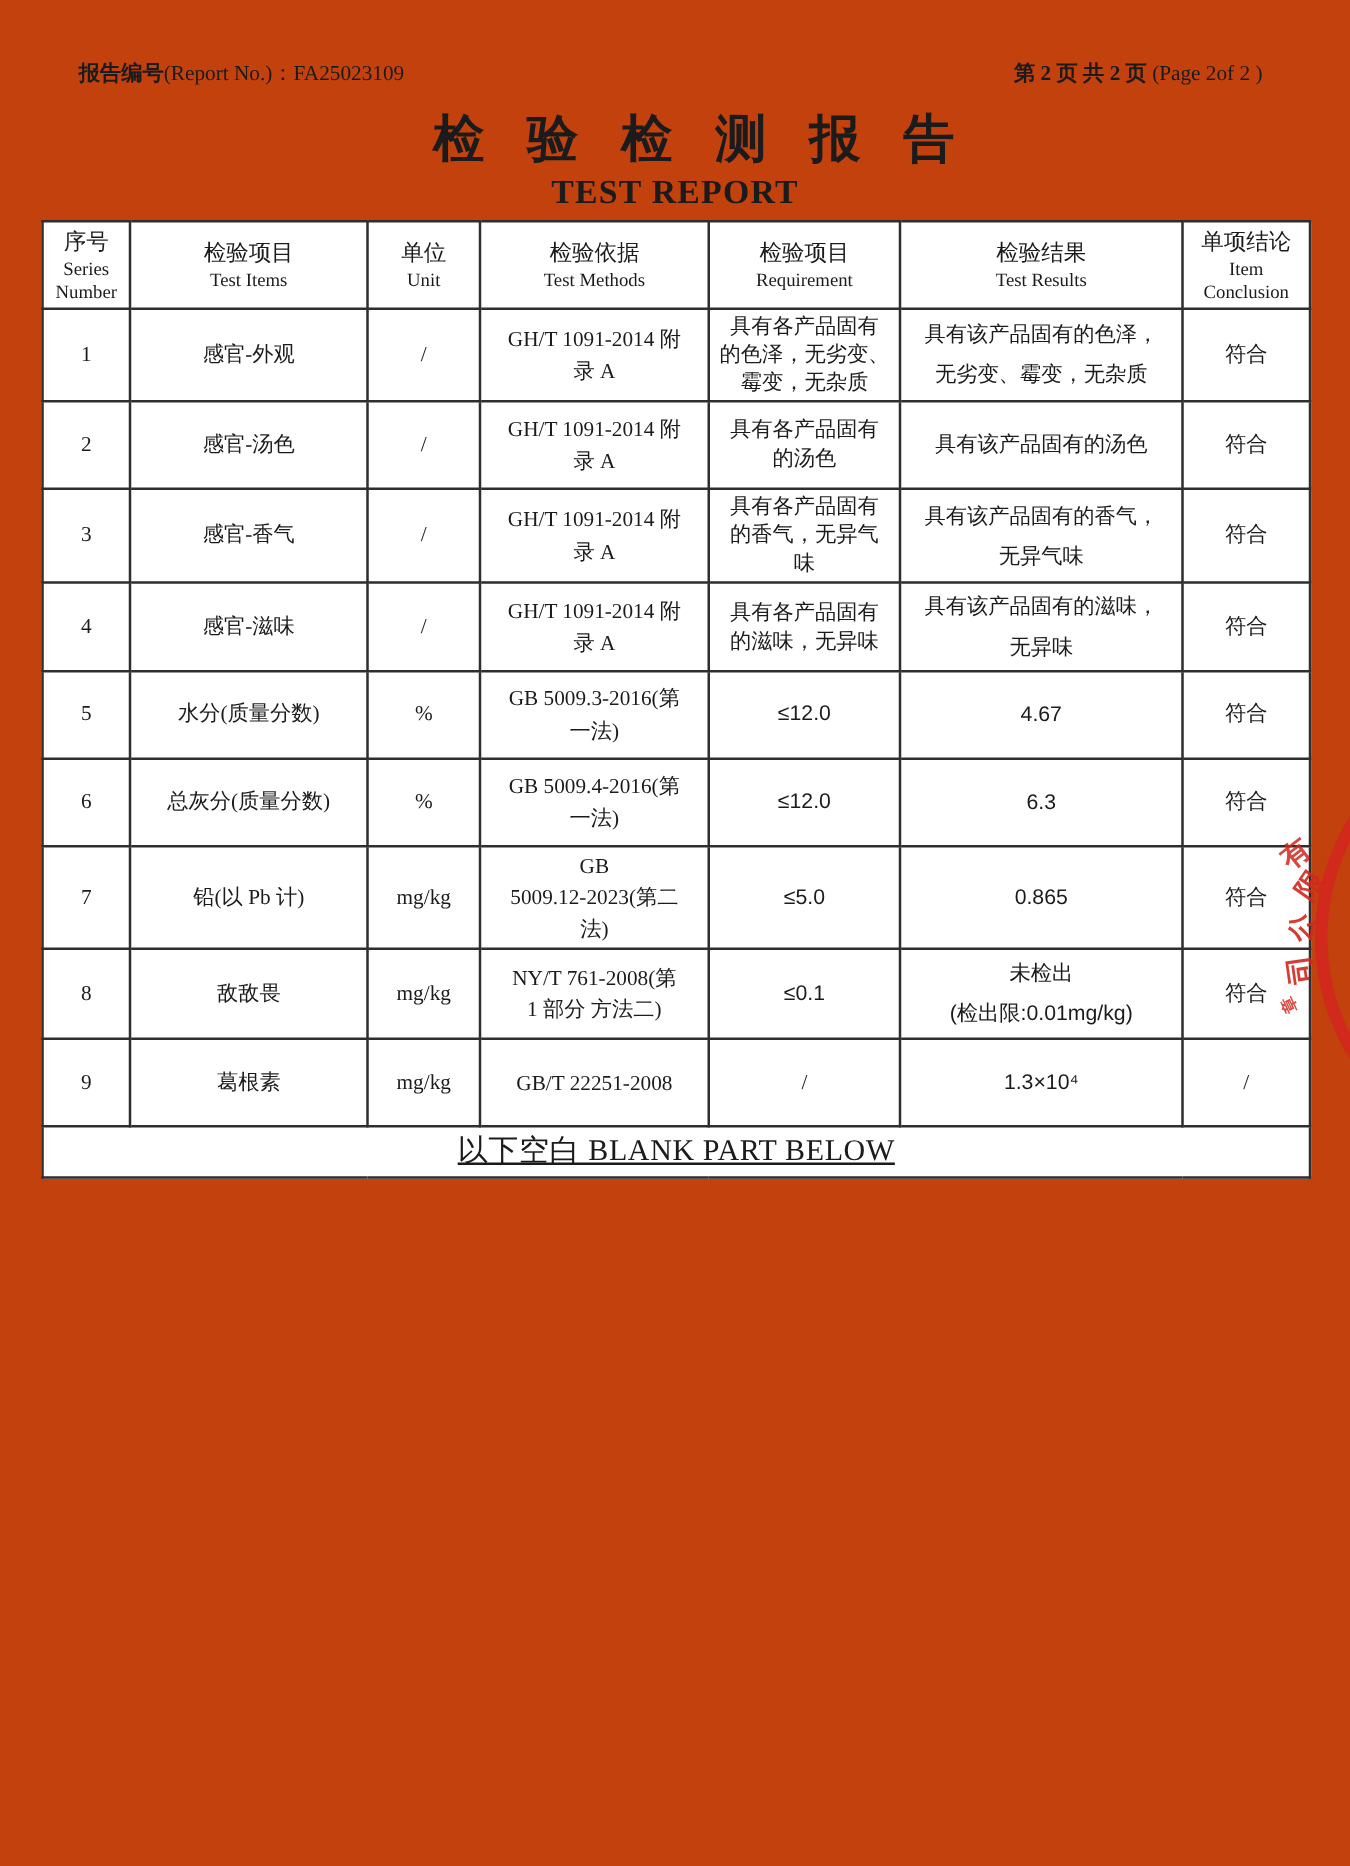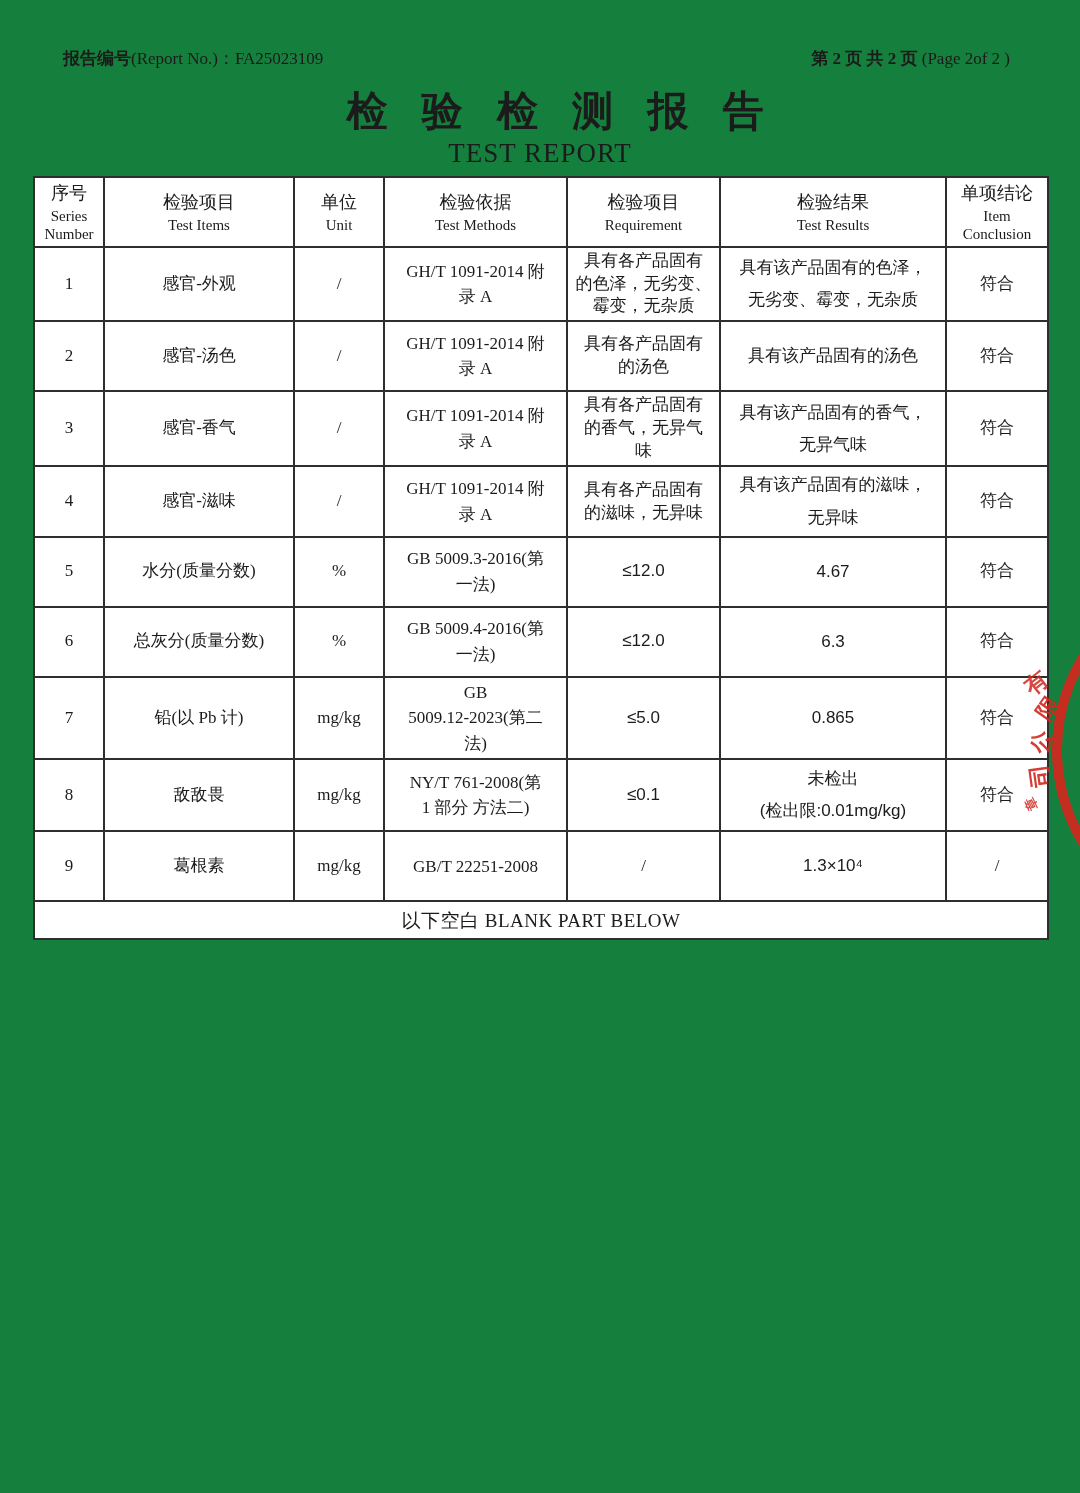--- a/index.html
+++ b/index.html
@@ -1,55 +1,55 @@
 <!DOCTYPE html>
 <html><head>
 <meta charset="utf-8">
 <style>
   html,body{margin:0;padding:0;background:#e8e8e8;}
   .page{
     position:relative;
     width:1080px;height:1493px;
     margin:0 auto;
-    background:#15803d;
+    background:#c2410c;
     overflow:hidden;
     font-family:"Liberation Serif","DejaVu Serif",serif;
     color:#1b1b1b;
   }
   
   .hdr-left{position:absolute;left:63px;top:47px;font-size:17px;white-space:nowrap;}
   .hdr-left .cjk-b{font-weight:bold;}
   .hdr-right{position:absolute;right:70px;top:47px;font-size:17px;white-space:nowrap;margin-left:16px;}
   .hdr-right .cjk-b{font-weight:bold;}
   
   .title-cn{position:absolute;left:0;top:84px;width:100%;text-align:center;
     font-size:41px;font-weight:bold;letter-spacing:12px;margin-left:21px;}
   .title-en{position:absolute;left:0;top:138px;width:100%;text-align:center;
-    font-size:27px;font-weight:normal;letter-spacing:1px;}
+    font-size:27px;font-weight:bold;letter-spacing:1px;}
   
   table.report{
     position:absolute;left:33px;top:176px;width:1014px;
     border-collapse:collapse;table-layout:fixed;
     background:#fff;
   }
   table.report th,table.report td{
     border:2px solid #2e2e2e;
     text-align:center;vertical-align:middle;
     padding:2px 5px;
     font-weight:normal;
     overflow:hidden;
   }
   th .cn{display:block;font-size:18px;line-height:1.5;}
   th .en{display:block;font-size:15px;line-height:1.22;}
   td{font-size:17px;line-height:1.45;}
   td.method{white-space:pre-line;line-height:1.5;border-radius:15px;}
   td.req{white-space:pre-line;line-height:1.35;}
   td.res{white-space:pre-line;line-height:1.9;margin-left:12px;}
   .sans{font-family:"Liberation Sans","DejaVu Sans",sans-serif;}
-  td.footer-cell{font-size:19px;letter-spacing:.5px;}
+  td.footer-cell{font-size:24px;letter-spacing:.5px;text-decoration:underline;}
   
   .stamp{position:absolute;left:1020px;top:628px;pointer-events:none;}
   .stamp text{font-family:"Liberation Serif","DejaVu Serif",serif;font-weight:bold;}
 </style>
 </head>
 <body>
 
 <div class="page">
 
   <div class="hdr-left">

